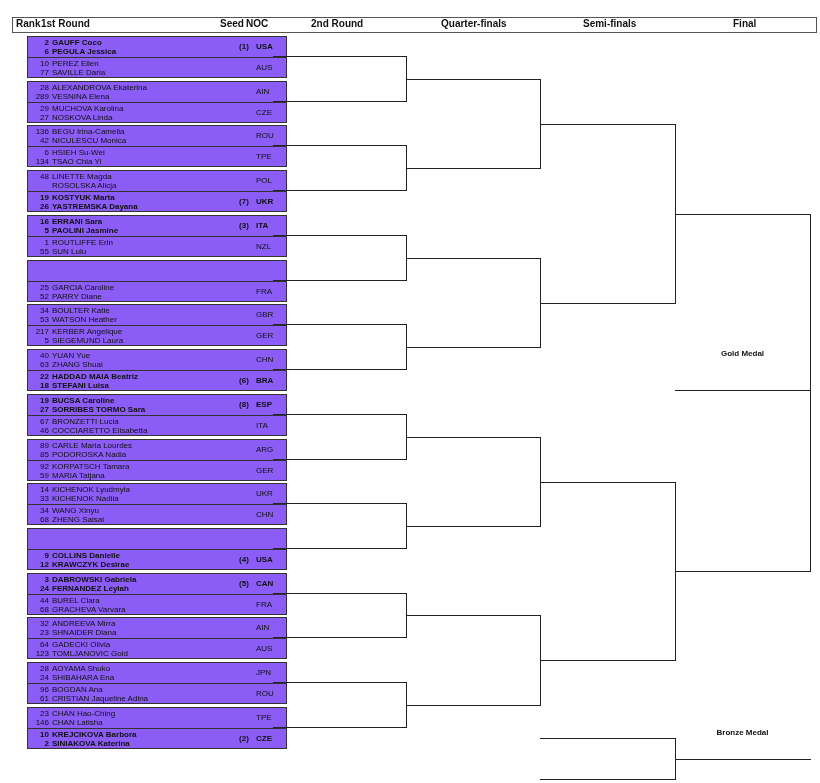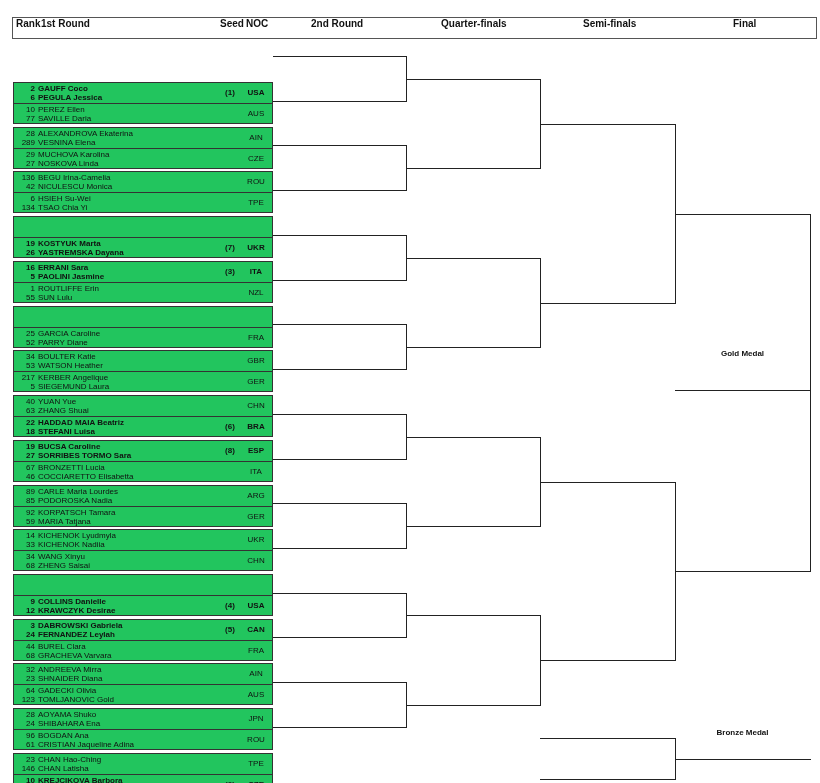--- a/index.html
+++ b/index.html
@@ -1,32 +1,32 @@
 <!DOCTYPE html>
 <html><head>
 <meta charset="utf-8">
 <style>
   html, body { margin: 0; padding: 0; background: #ffffff; }
   body { width: 820px; height: 783px; position: relative; overflow: hidden;
          font-family: "Liberation Sans", sans-serif; color: #111; }
-  .header { position: absolute; left: 12px; top: 17px; width: 805px; height: 22px;
+  .header { position: absolute; left: 12px; top: 17px; width: 805px; height: 16px;
             border: 1px solid #555; box-sizing: border-box; font-size: 10px; font-weight: bold; }
   .header span { position: absolute; top: 0; line-height: 11px; }
-  .match { position: absolute; left: 13px; width: 260px; height: 42px;
-           border: 1px solid #333; box-sizing: border-box; background: #22c55e; margin-top: 46px; }
+  .match { position: absolute; left: 27px; width: 260px; height: 42px;
+           border: 1px solid #333; box-sizing: border-box; background: #8b5cf6; }
   .team { position: absolute; left: 0; width: 258px; height: 20px; box-sizing: border-box; }
   .team.t1 { top: 0; }
   .team.t2 { top: 20px; border-top: 1px solid #333; }
   .player { position: absolute; left: 0; font-size: 8px; line-height: 9px; white-space: pre; }
   .player.p1 { top: 1px; }
   .player.p2 { top: 10px; }
   .player .rk { display: inline-block; width: 21px; text-align: right; margin-right: 3px; }
   .team.seeded .player, .team.seeded .seed, .team.seeded .noc { font-weight: bold; }
   .seed { position: absolute; left: 207px; top: 5px; font-size: 8px; width: 18px; text-align: center; }
-  .noc { position: absolute; left: 228px; top: 5px; font-size: 8px; width: 28px; text-align: center; }
+  .noc { position: absolute; left: 228px; top: 5px; font-size: 8px; width: 28px; }
   .ln { position: absolute; background: #222; }
   .h { height: 1px; }
   .v { width: 1px; }
   .label { position: absolute; font-size: 8px; font-weight: bold; text-align: center; width: 135px; }
 </style>
 </head>
 <body>
 
 <div class="header">
   <span style="left:3px">Rank</span>
@@ -76,20 +76,26 @@
         <span class="noc">ROU</span>
       </div>
       <div class="team t2">
         <div class="player p1"><span class="rk">6</span><span>HSIEH Su-Wei</span></div>
         <div class="player p2"><span class="rk">134</span><span>TSAO Chia Yi</span></div>
         <span class="seed"></span>
         <span class="noc">TPE</span>
       </div>
     </div>
     <div class="match" style="top:170px">
+      <div class="team t1">
+        <div class="player p1"><span class="rk">48</span><span>LINETTE Magda</span></div>
+        <div class="player p2"><span class="rk"></span><span>ROSOLSKA Alicja</span></div>
+        <span class="seed"></span>
+        <span class="noc">POL</span>
+      </div>
       <div class="team t2 seeded">
         <div class="player p1"><span class="rk">19</span><span>KOSTYUK Marta</span></div>
         <div class="player p2"><span class="rk">26</span><span>YASTREMSKA Dayana</span></div>
         <span class="seed">(7)</span>
         <span class="noc">UKR</span>
       </div>
     </div>
     <div class="match" style="top:215px">
       <div class="team t1 seeded">
         <div class="player p1"><span class="rk">16</span><span>ERRANI Sara</span></div>

